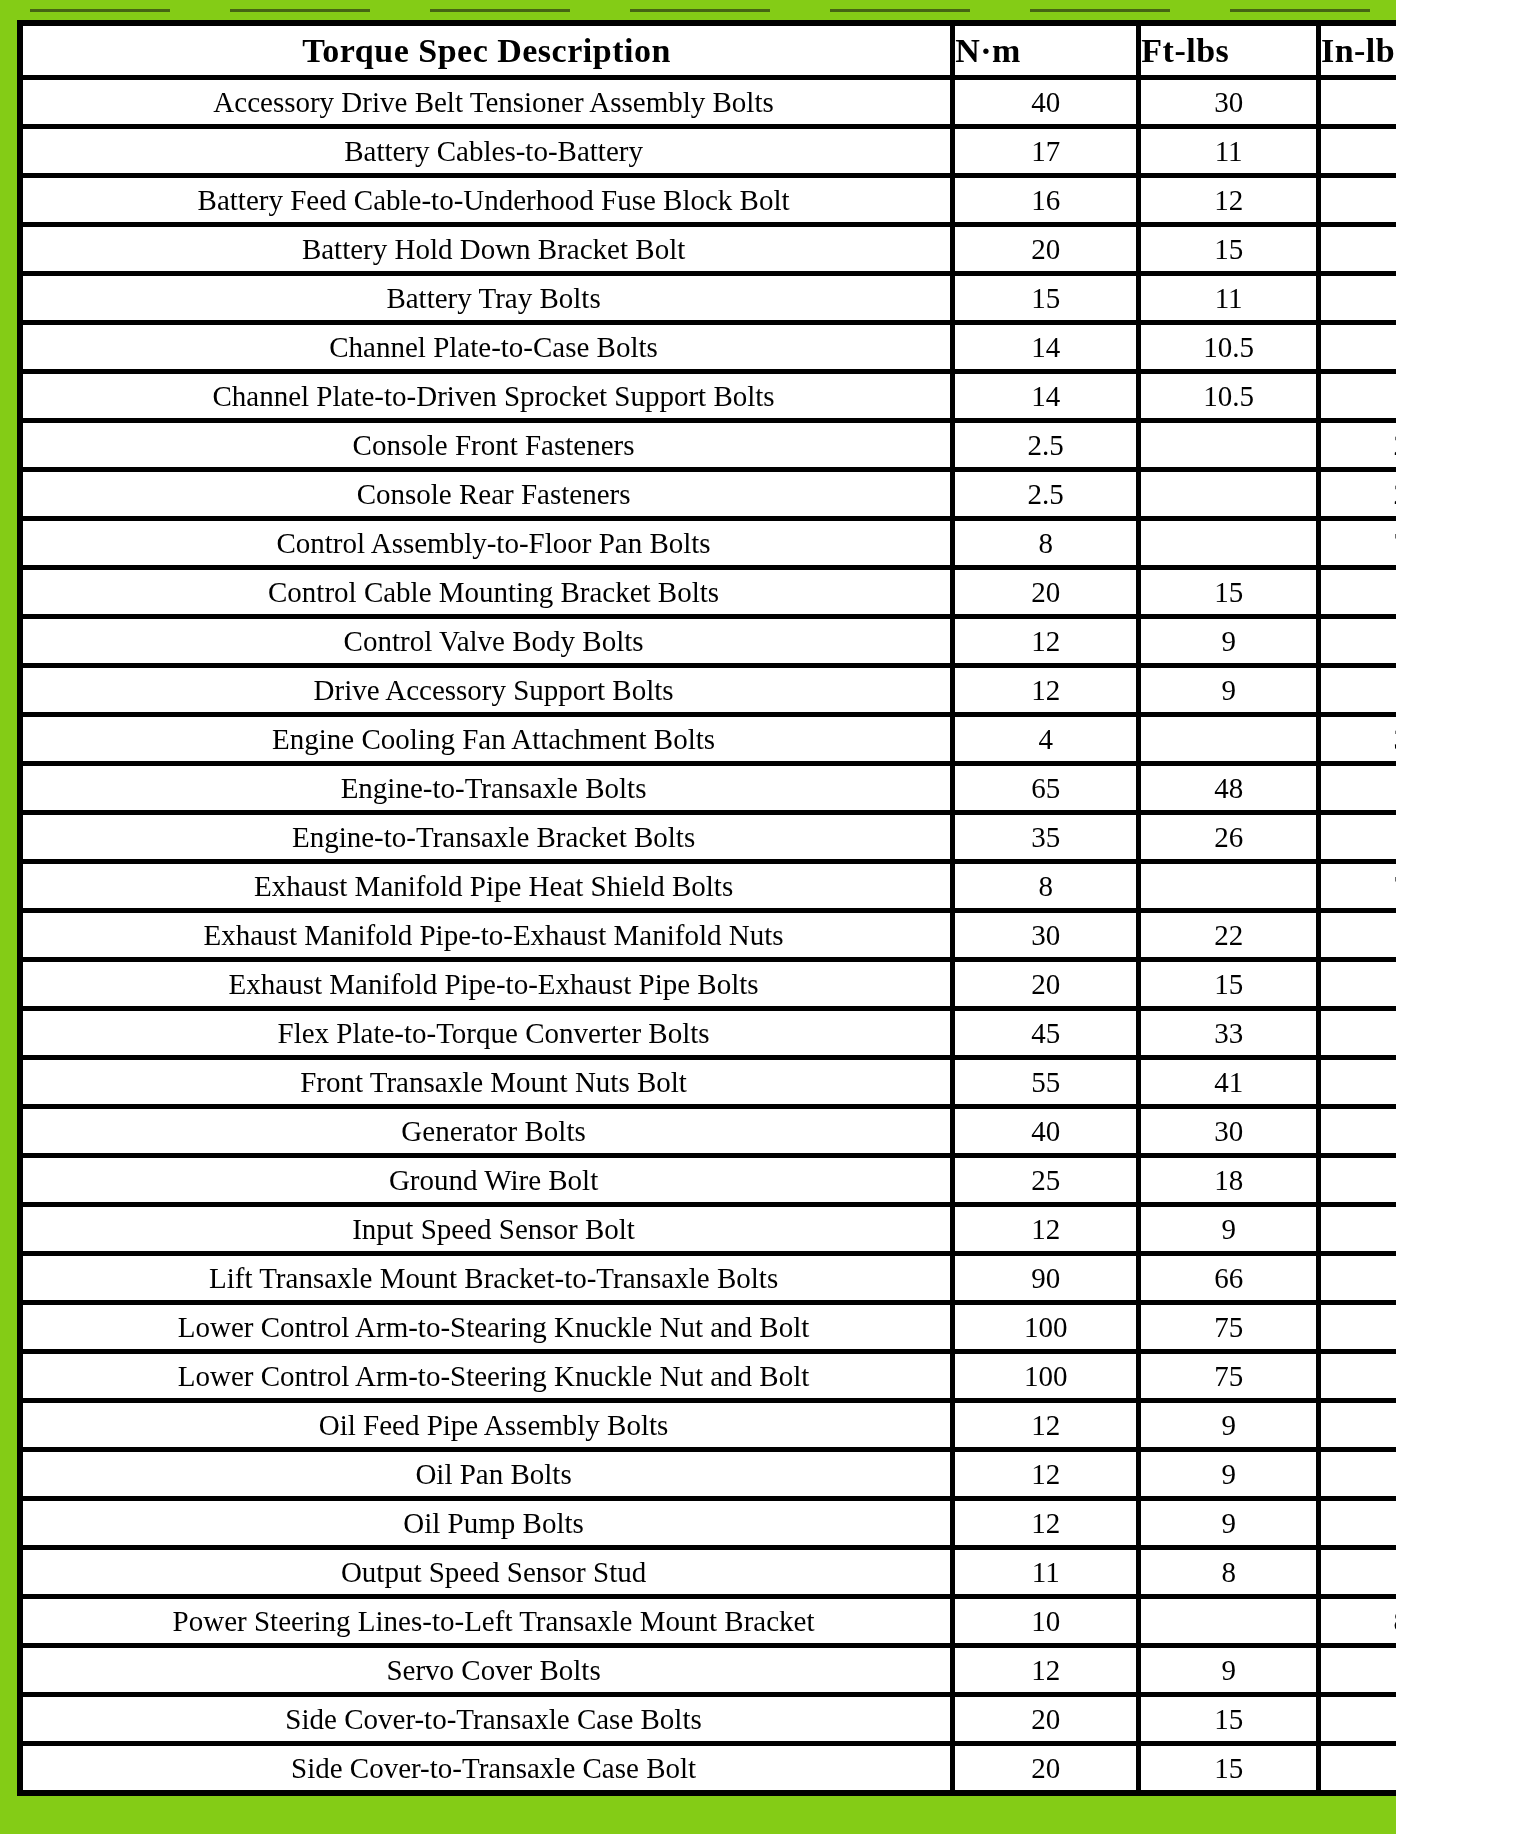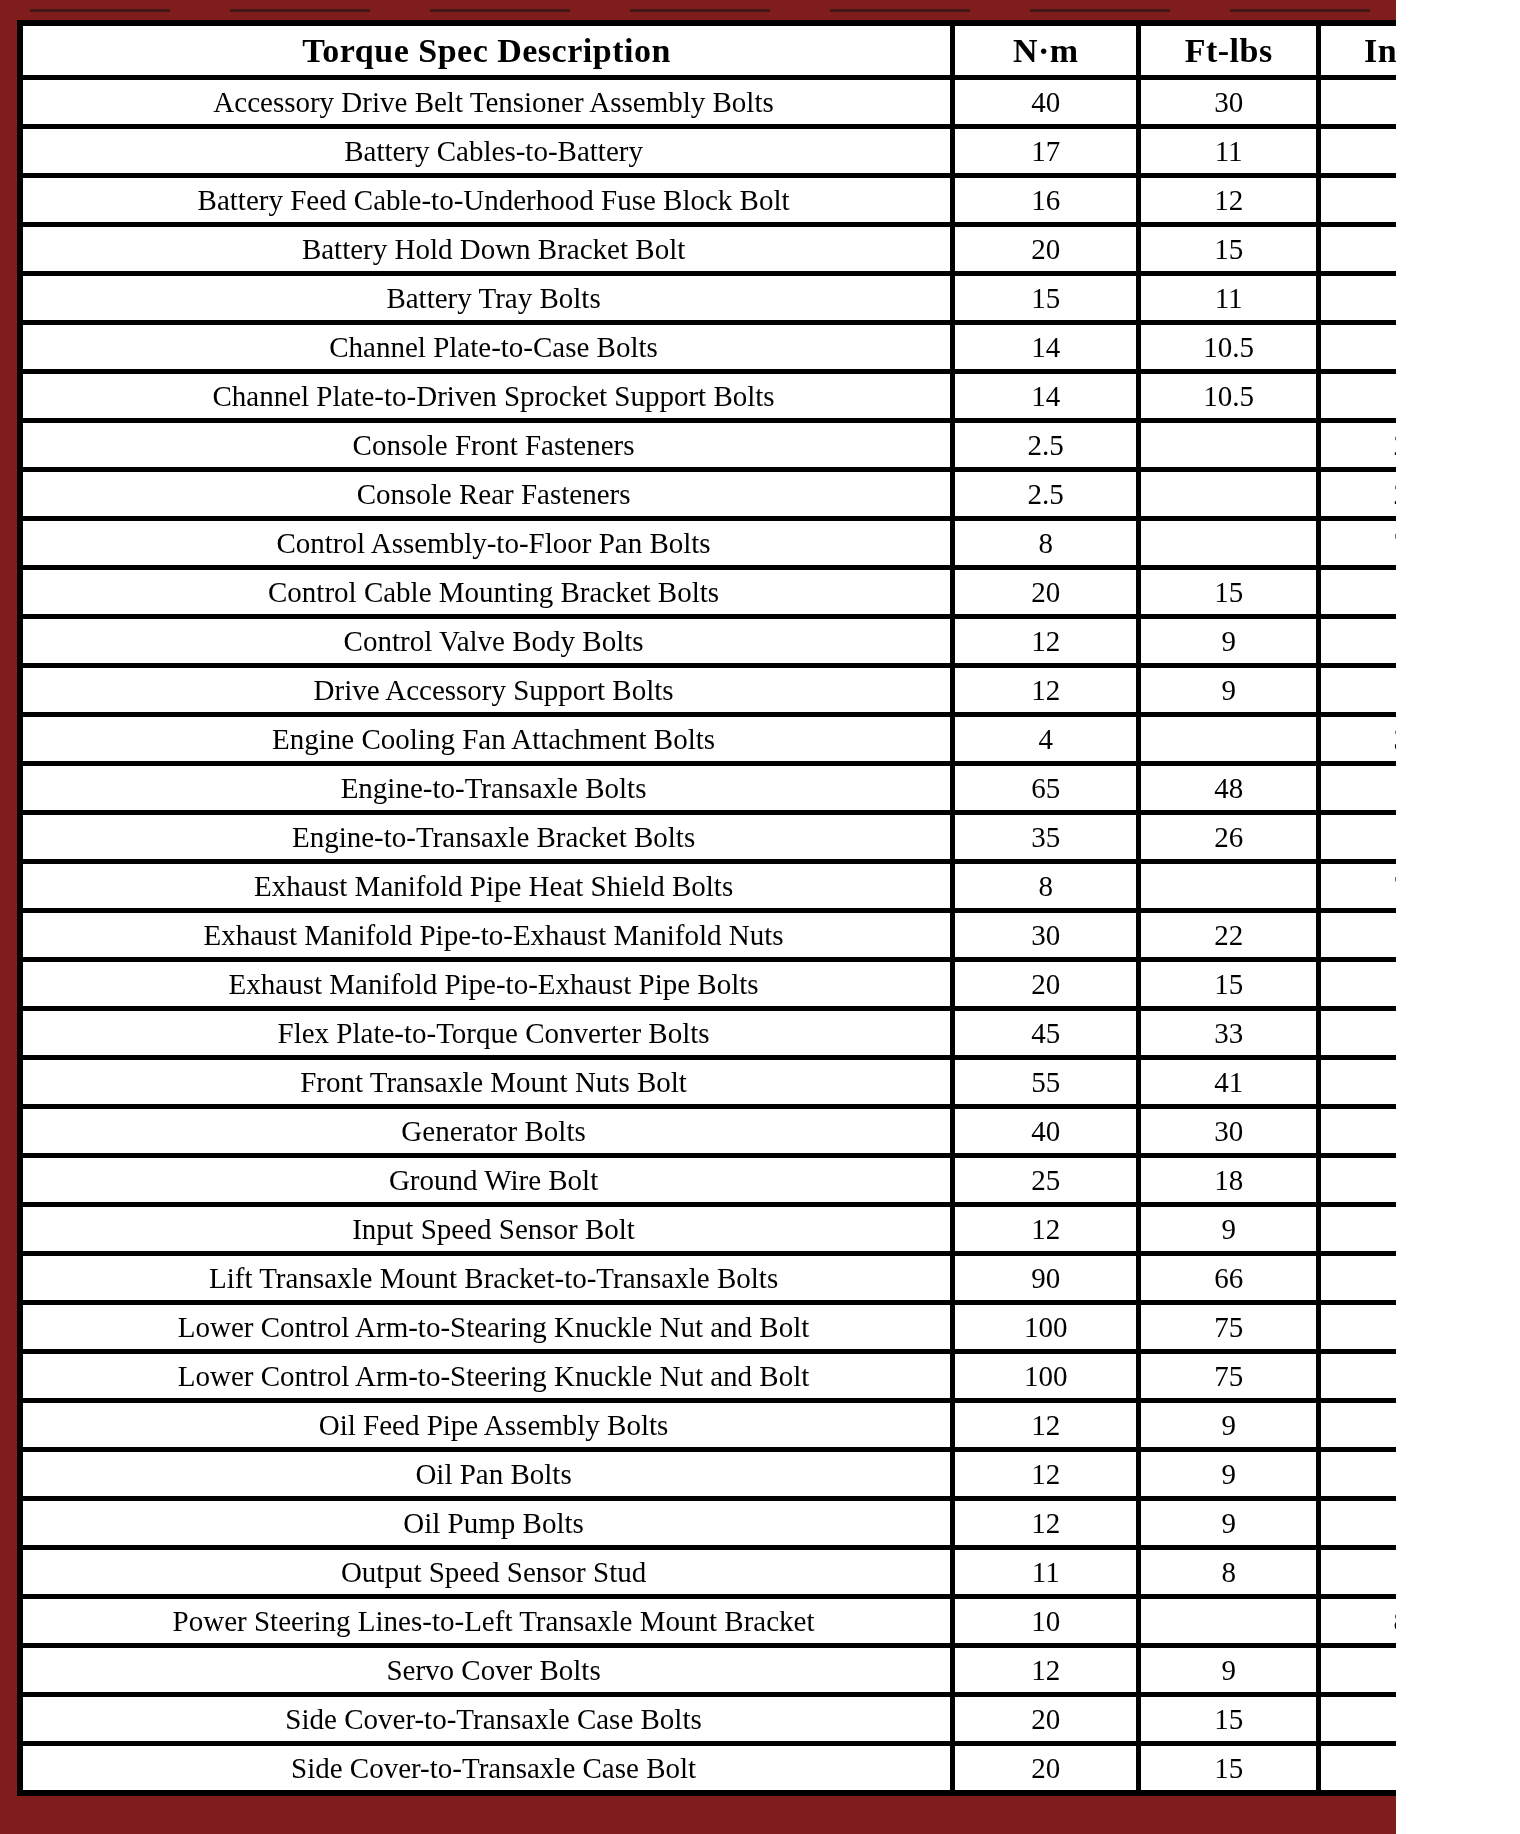--- a/index.html
+++ b/index.html
@@ -9,21 +9,21 @@
     width: 1520px;
     height: 1834px;
     font-family: "Liberation Serif", "DejaVu Serif", serif;
     color: #000000;
   }
   .page {
     position: relative;
     width: 1396px;
     height: 1834px;
     overflow: hidden;
-    background: #7f1d1d;
+    background: #84cc16;
   }
   
   .scan-artifact {
     position: absolute;
     top: 9px;
     left: 30px;
     width: 1440px;
     height: 3px;
     background: repeating-linear-gradient(90deg, #111 0 140px, transparent 140px 200px);
     opacity: .55;
@@ -41,21 +41,21 @@
     border: 5px solid #000;
   }
   table.spec-table {
     border-width: 6px;
   }
   .spec-table th {
     height: 49px;
     font-size: 34px;
     font-weight: bold;
     letter-spacing: .5px;
-    text-align: center;
+    text-align: left;
     padding: 0;
     vertical-align: middle;
   }
   .spec-table th.desc-h {
     text-align: center;
   }
   .spec-table td {
     height: 44px;
     font-size: 29px;
     padding: 0;

